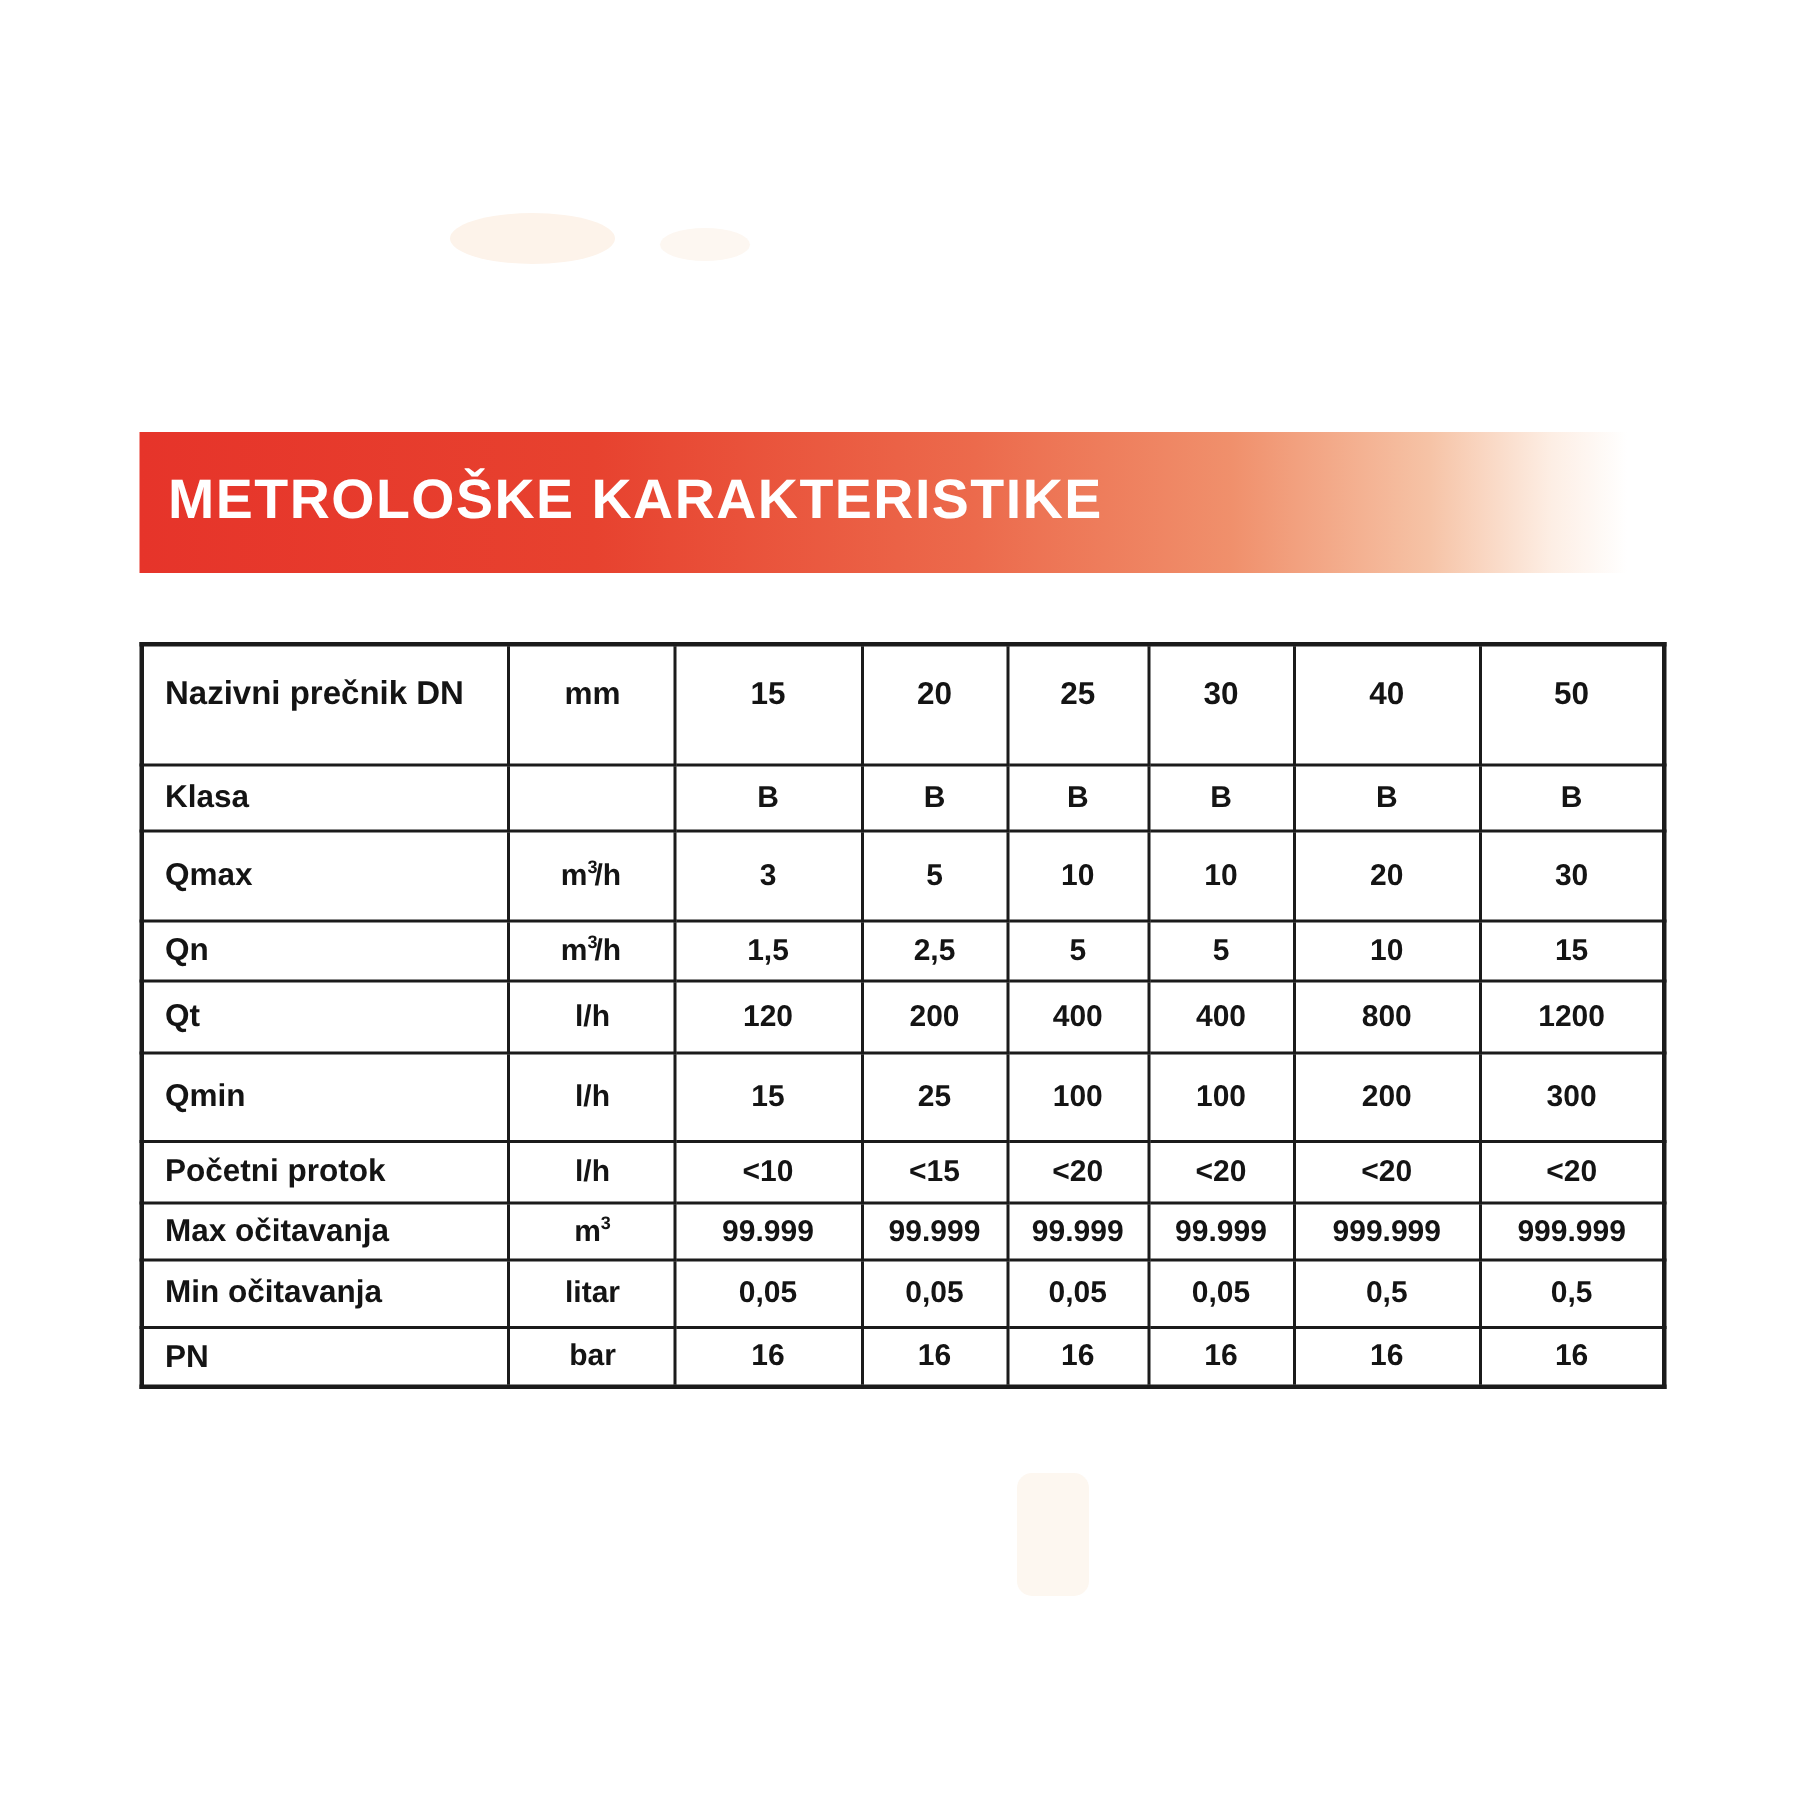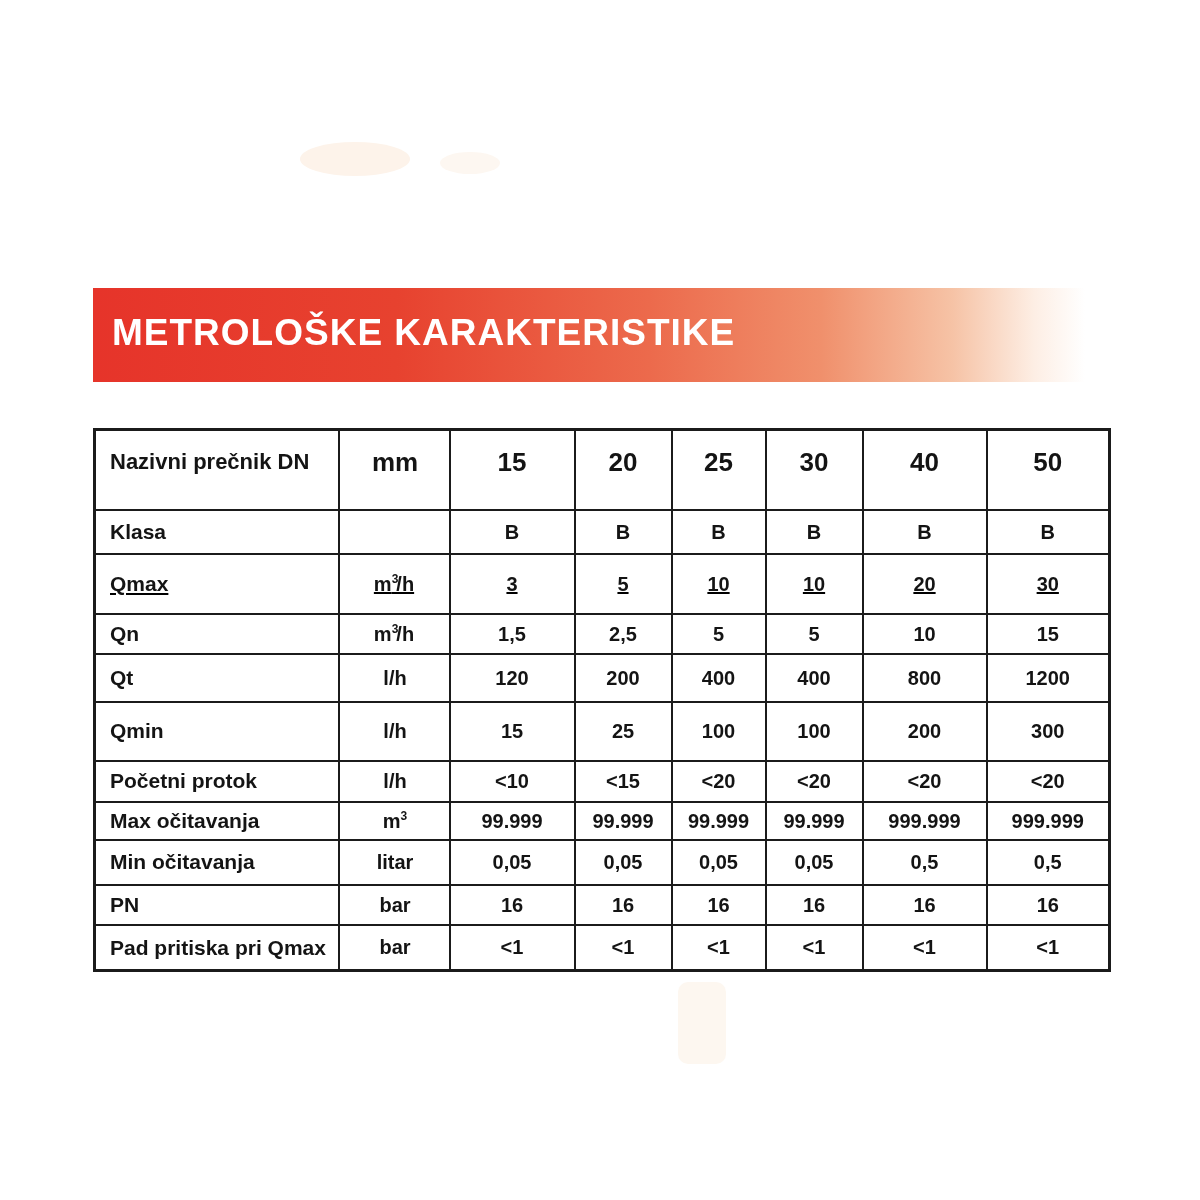--- a/index.html
+++ b/index.html
@@ -77,32 +77,32 @@
     margin-left: 38px;
   }
   .spec-table td.unit,
   .spec-table td.val {
     text-align: center;
     font-size: 20px;
   }
   .spec-table tr.r-head td { padding-bottom: 16px; }
   .spec-table tr.r-head td.lbl { font-size: 22px; }
   .spec-table tr.r-head td.val,
-  .spec-table tr.r-head td.unit { font-size: 26px; }
+  .spec-table tr.r-head td.unit { font-size: 21px; }
 
   .spec-table sup {
     font-size: 12px;
     line-height: 0;
     margin-left: 0px;
     margin-right: -2px;
   }
 
   tr.r0  { height: 80px; }
   tr.r1  { height: 44px; }
-  tr.r2  { height: 60px; text-decoration: underline; }
+  tr.r2  { height: 60px; }
   tr.r3  { height: 40px; border-radius: 17px; }
   tr.r4  { height: 48px; }
   tr.r5  { height: 59px; border-radius: 16px; }
   tr.r6  { height: 41px; }
   tr.r7  { height: 38px; }
   tr.r8  { height: 45px; }
   tr.r9  { height: 40px; }
   tr.r10 { height: 46px; }
 </style>
 </head>
@@ -234,25 +234,15 @@
       <td class="lbl">PN</td>
       <td class="unit"><span>bar</span><sup></sup><span></span></td>
       <td class="val">16</td>
       <td class="val">16</td>
       <td class="val">16</td>
       <td class="val">16</td>
       <td class="val">16</td>
       <td class="val">16</td>
     </tr>
 
-    <tr class="r10">
-      <td class="lbl">Pad pritiska pri Qmax</td>
-      <td class="unit"><span>bar</span><sup></sup><span></span></td>
-      <td class="val">&lt;1</td>
-      <td class="val">&lt;1</td>
-      <td class="val">&lt;1</td>
-      <td class="val">&lt;1</td>
-      <td class="val">&lt;1</td>
-      <td class="val">&lt;1</td>
-    </tr>
   </tbody>
     </table>
 </div>
 
 </body></html>

